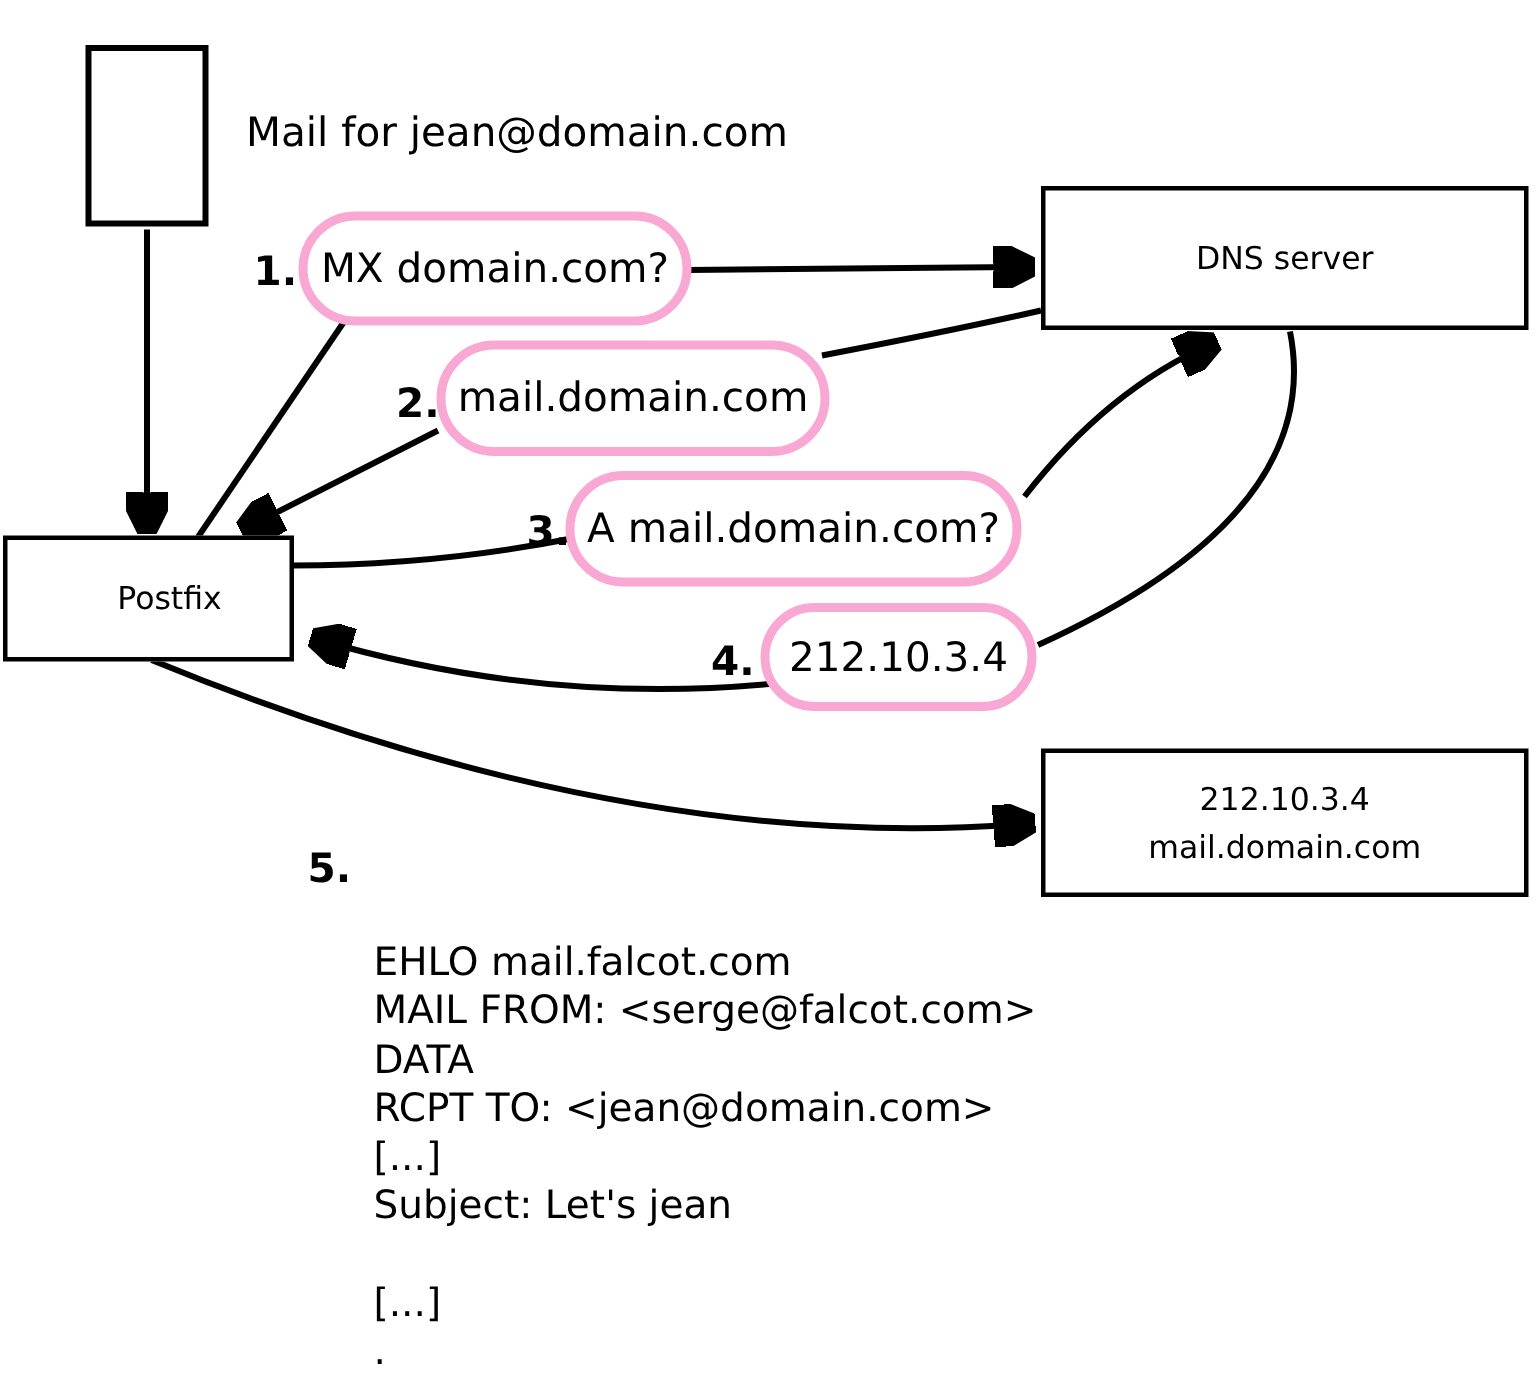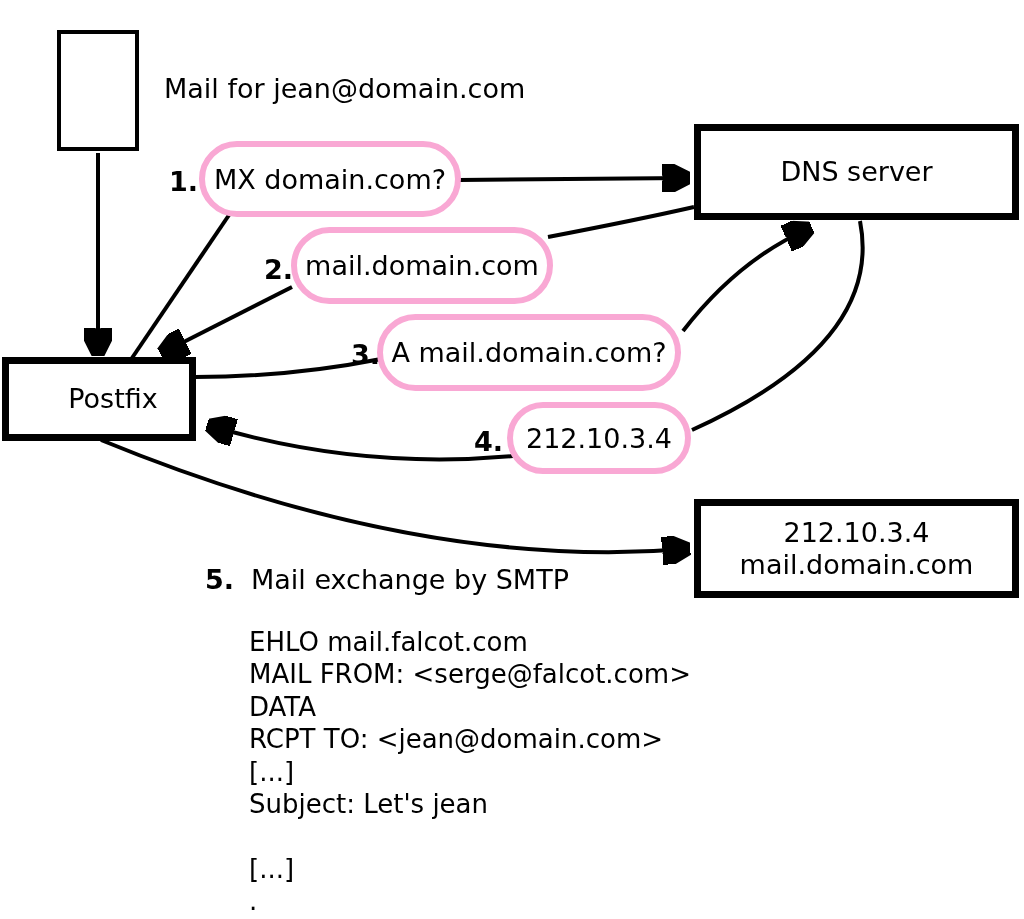--- a/index.html
+++ b/index.html
@@ -19,26 +19,26 @@
   }
   .arrow-layer {
     position: absolute;
     left: 0; top: 0;
     width: 1024px; height: 919px;
   }
   .arrow-layer path { fill: none; stroke: #000000; stroke-width: 4; }
   .node {
     position: absolute;
     background: #ffffff;
-    border: 7px solid #000000;
+    border: 3px solid #000000;
     display: flex;
     flex-direction: column;
     align-items: center;
     justify-content: center;
-    font-size: 27px;
+    font-size: 21px;
     line-height: 32px;
     text-align: center;
   }
   .envelope {
     left: 57px; top: 2px; width: 82px; height: 121px;
     border-width: 4px;
   }
   .postfix { left: 2px; top: 329px; width: 194px; height: 84px; padding-left: 28px; }
   .dns { left: 694px; top: 96px; width: 325px; height: 96px; }
   .result { left: 694px; top: 471px; width: 325px; height: 99px; }
@@ -141,21 +141,20 @@
   <div class="pill pill-3">
     <span>A mail.domain.com?</span>
   </div>
 
   <span class="step-num num-4">4.</span>
   <div class="pill pill-4">
     <span>212.10.3.4</span>
   </div>
 
   <span class="step-num num-5">5.</span>
-  <div class="caption caption-step5">Mail exchange by SMTP</div>
 
   <div class="smtp-block">
     <div class="smtp-line">EHLO mail.falcot.com</div>
     <div class="smtp-line">MAIL FROM: &lt;serge@falcot.com&gt;</div>
     <div class="smtp-line">DATA</div>
     <div class="smtp-line">RCPT TO: &lt;jean@domain.com&gt;</div>
     <div class="smtp-line">[...]</div>
     <div class="smtp-line">Subject: Let's jean</div>
     <div class="smtp-line"></div>
     <div class="smtp-line">[...]</div>

